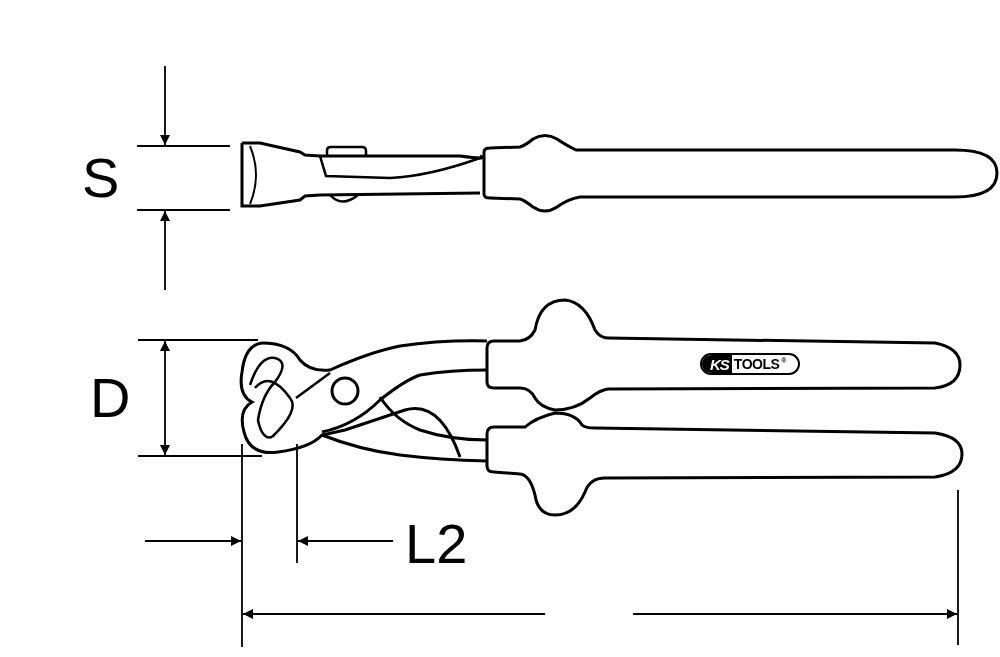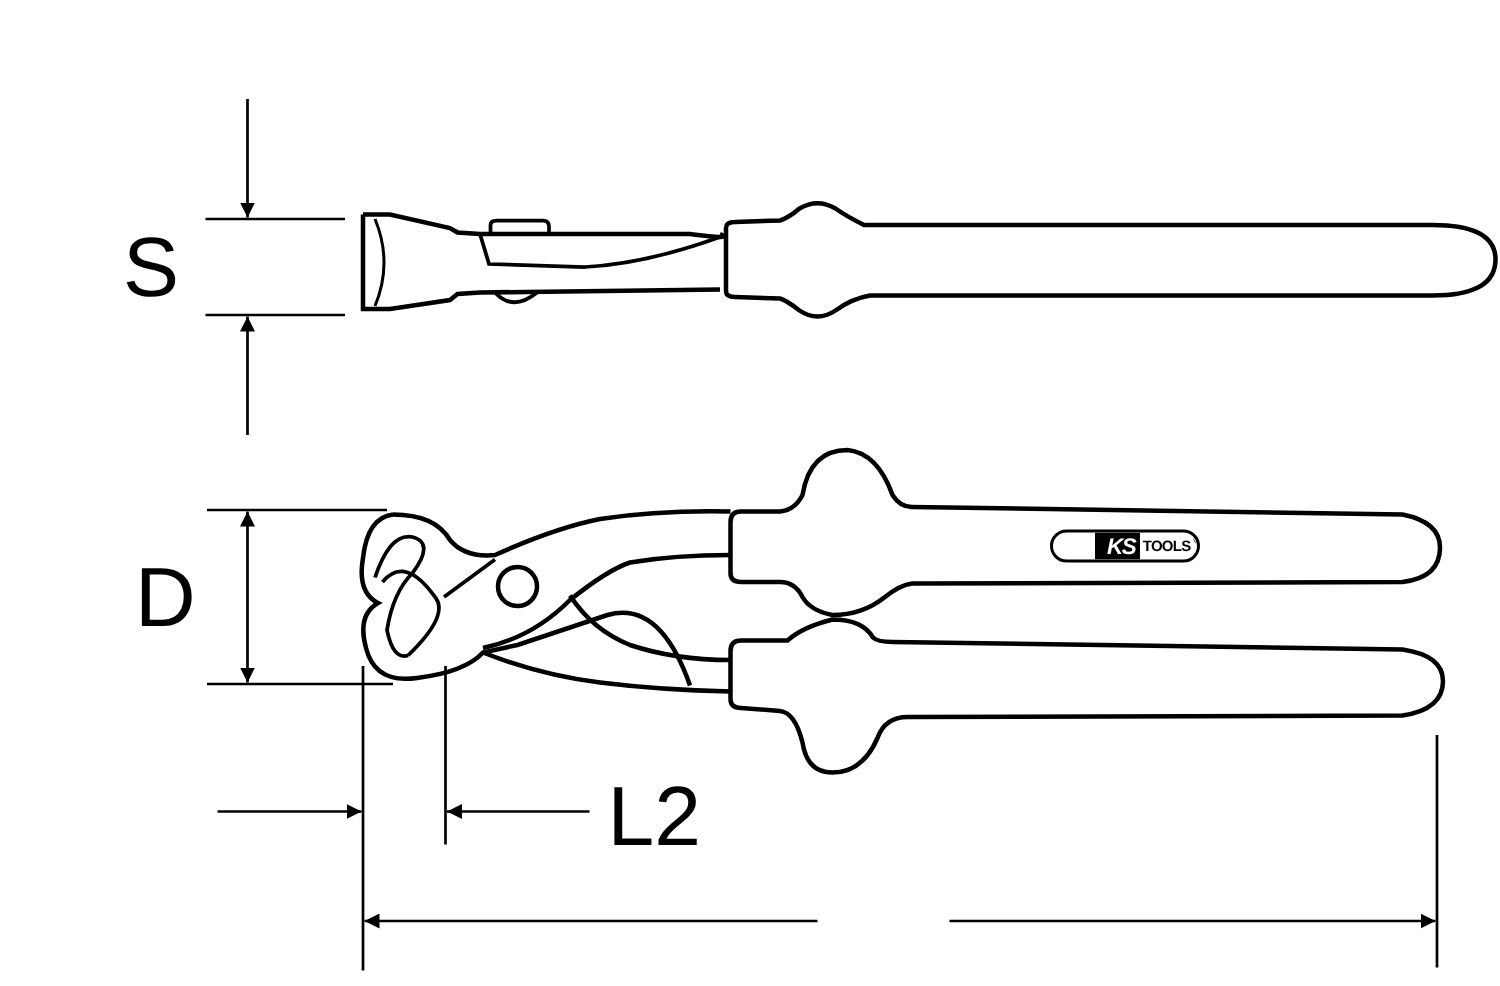--- a/index.html
+++ b/index.html
@@ -1,21 +1,21 @@
 <!DOCTYPE html>
 <html><head>
 <meta charset="utf-8">
 <style>
   html, body { margin: 0; padding: 0; background: #ffffff; }
   #stage { position: relative; width: 1000px; height: 657px; overflow: hidden; background: #ffffff; }
   svg { position: absolute; left: 0; top: 0; }
   .dim-label { position: absolute; font-family: "Liberation Sans", sans-serif; color: #000; font-size: 56px; line-height: 1; }
   .logo { position: absolute; left: 700px; top: 353px; width: 100px; height: 22px; border: 2px solid #000; border-radius: 12px; display: flex; align-items: center; overflow: hidden; box-sizing: border-box; background:#fff; }
-  .logo .ks { background: #000; color: #fff; font-family: "Liberation Sans", sans-serif; font-weight: bold; font-style: italic; font-size: 15px; height: 100%; display: flex; align-items: center; padding: 0 3px 0 8px; letter-spacing: -1px; margin-left: 28px; }
-  .logo .tools { color: #000; font-family: "Liberation Sans", sans-serif; font-weight: bold; font-size: 10px; padding-left: 2px; letter-spacing: -0.5px; }
+  .logo .ks { background: #000; color: #fff; font-family: "Liberation Sans", sans-serif; font-weight: bold; font-style: italic; font-size: 15px; height: 100%; display: flex; align-items: center; padding: 0 3px 0 8px; letter-spacing: -1px; }
+  .logo .tools { color: #000; font-family: "Liberation Sans", sans-serif; font-weight: bold; font-size: 14px; padding-left: 2px; letter-spacing: -0.5px; }
 </style>
 </head>
 <body>
 
 <div id="stage">
 <svg width="1000" height="657" viewBox="0 0 1000 657">
   <defs>
     <marker id="arr" viewBox="0 0 10 10" refX="10" refY="5" markerWidth="10" markerHeight="10" markerUnits="userSpaceOnUse" orient="auto">
       <path d="M0,0 L10,5 L0,10 z" fill="#000"></path>
     </marker>

